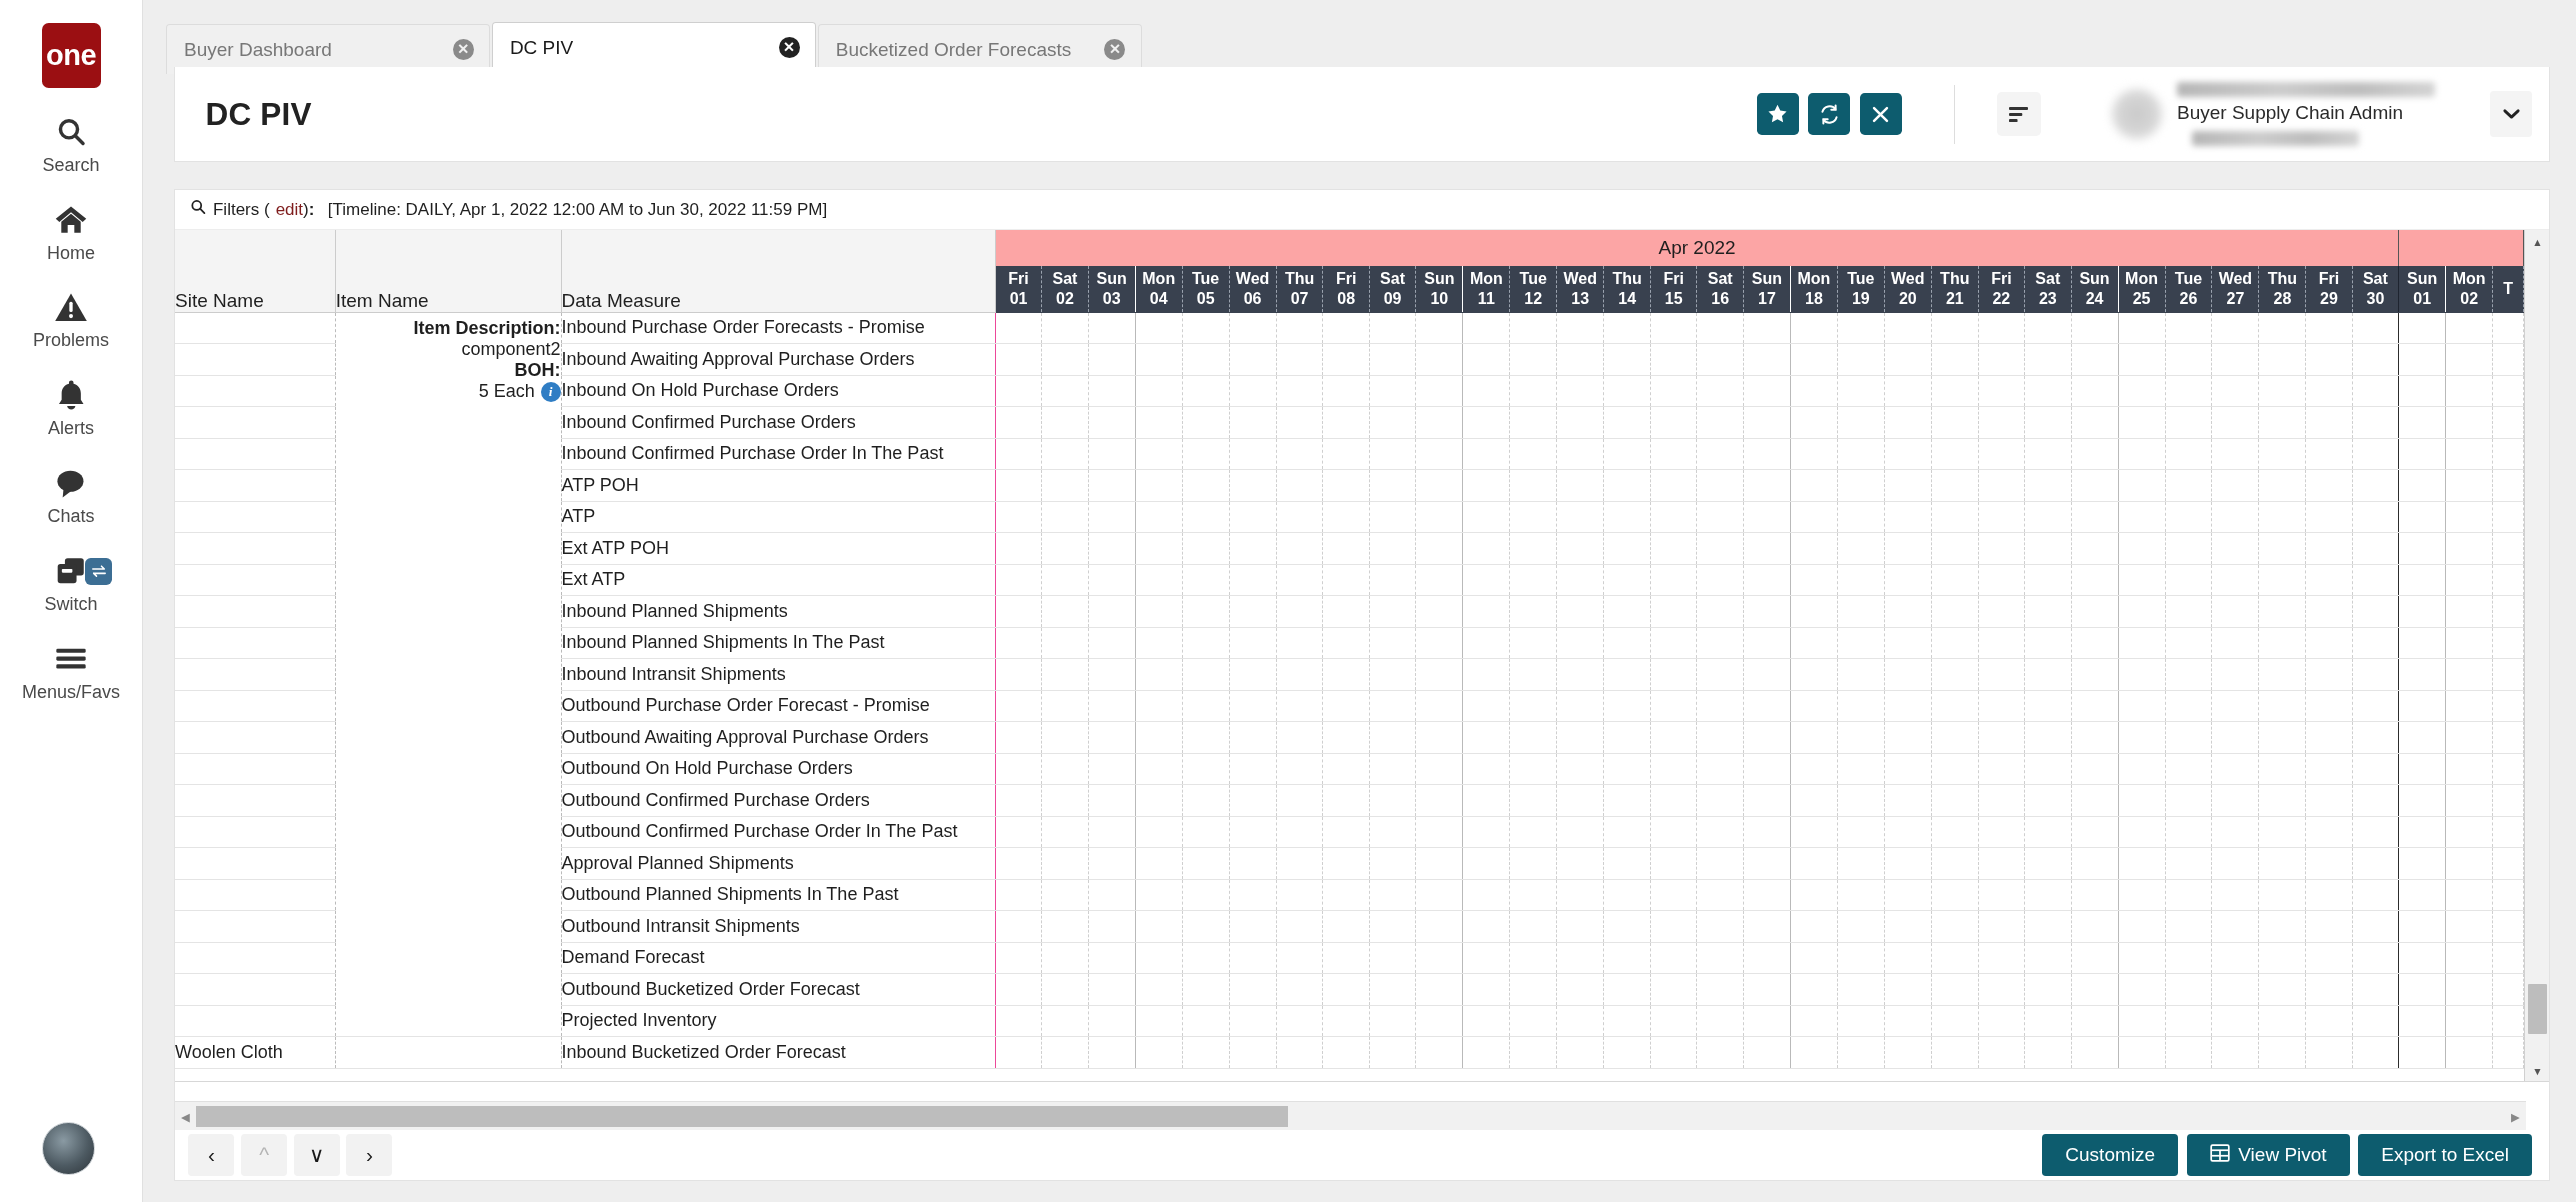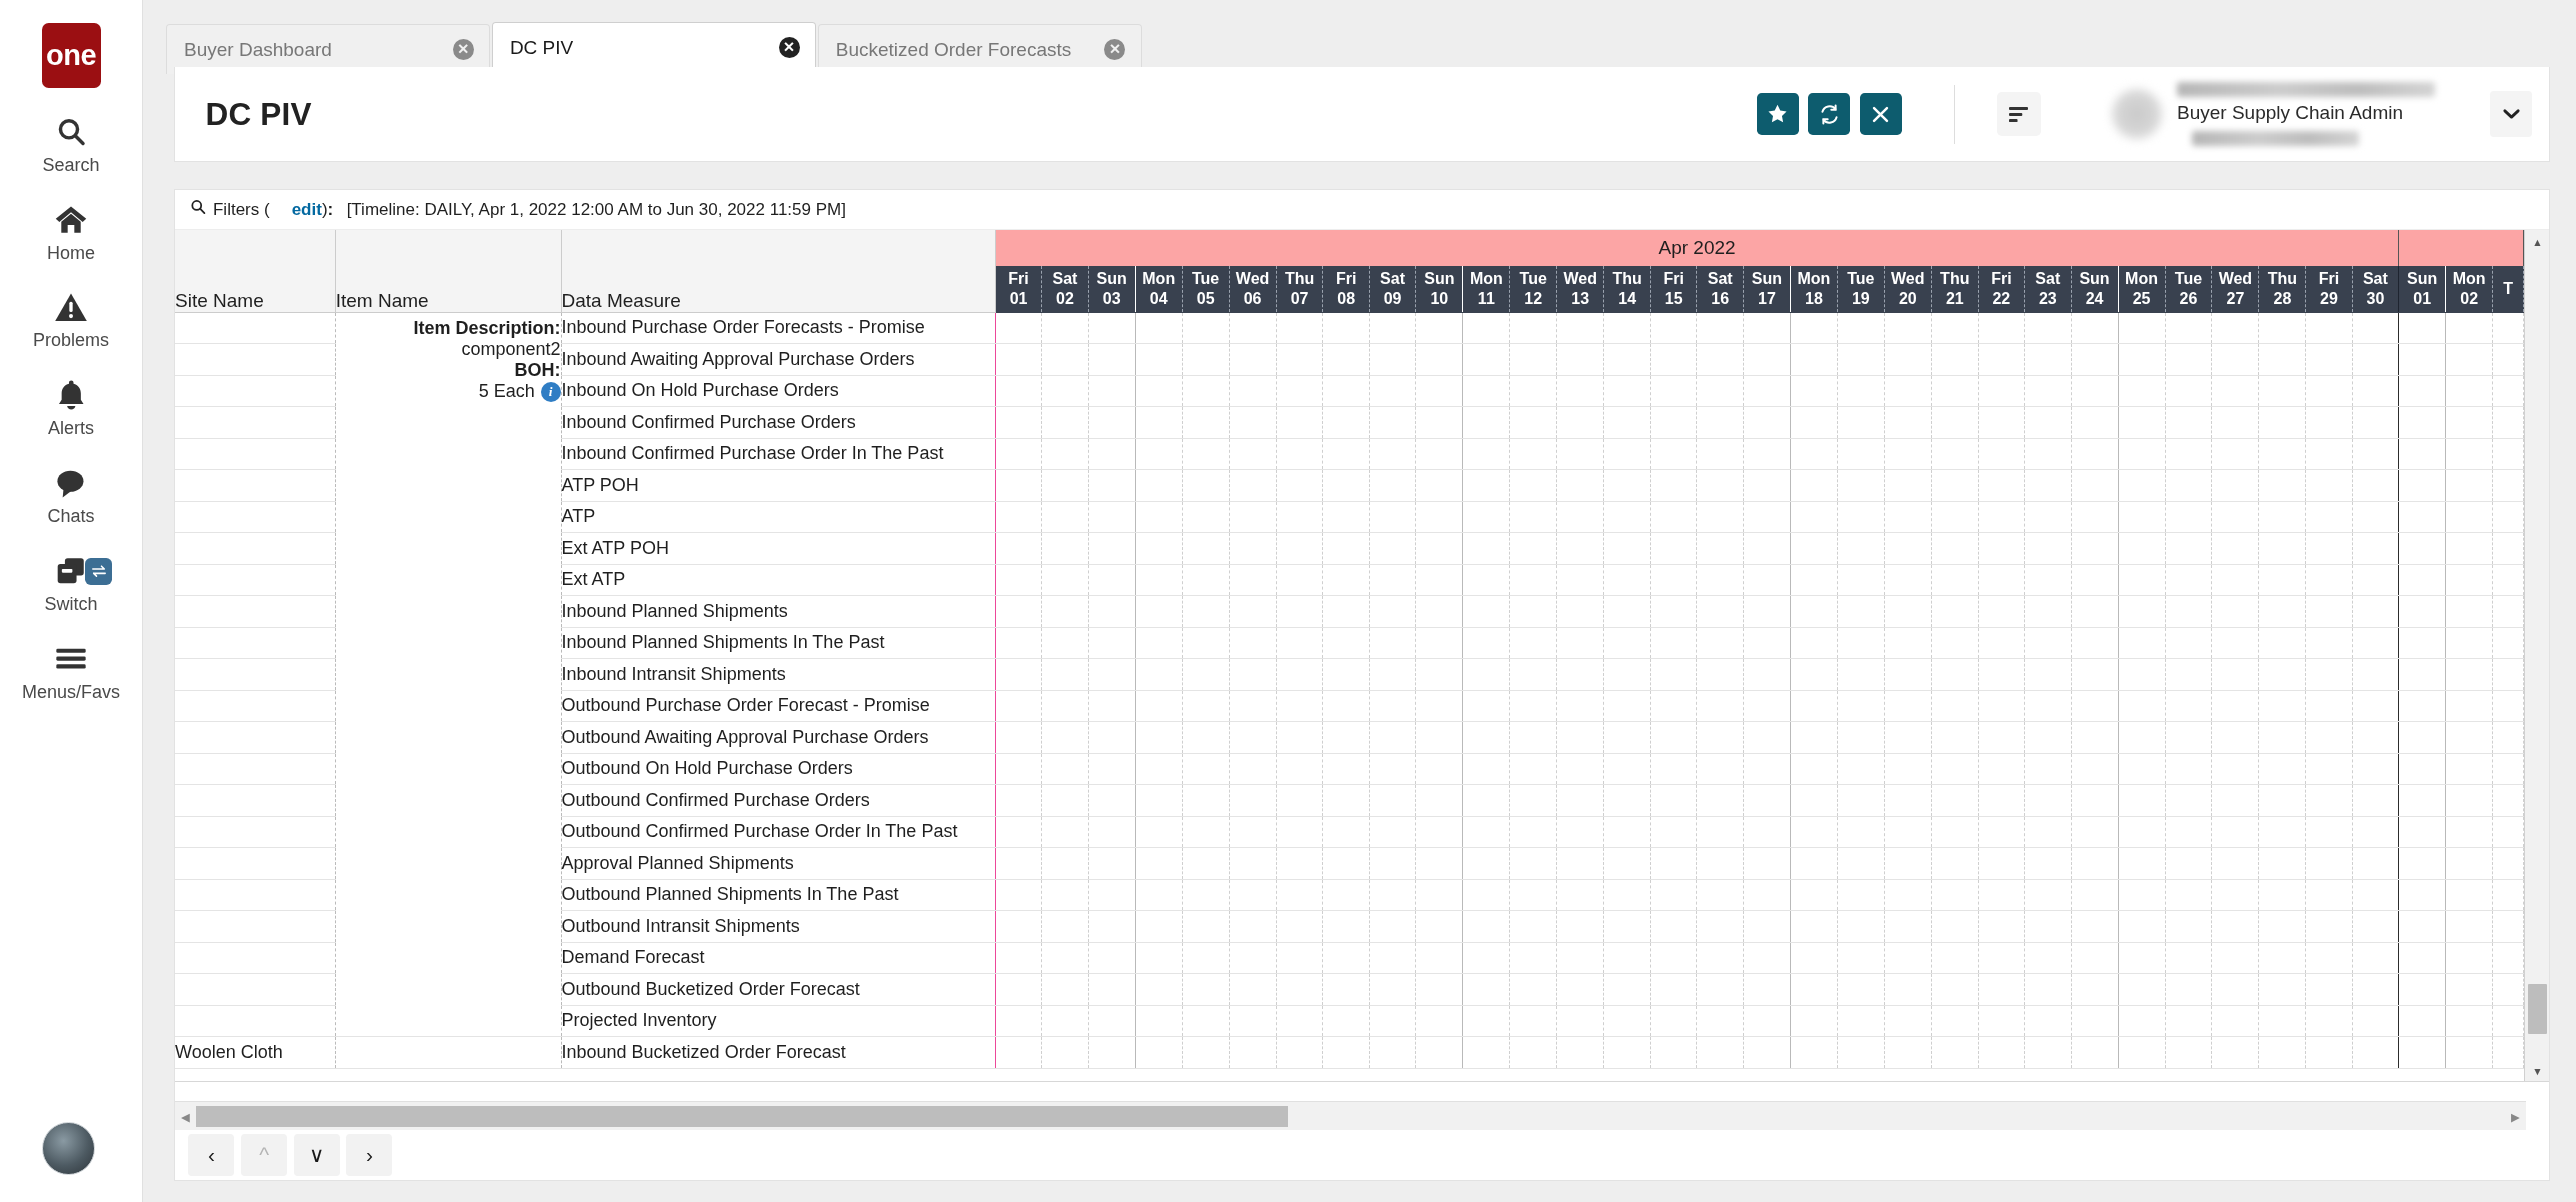--- a/index.html
+++ b/index.html
@@ -127,21 +127,21 @@
   #main-panel {
     position: absolute; left: 174px; top: 189px; width: 2376px; height: 992px;
     background: #ffffff; border: 1px solid #e2e2e2;
   }
   #filters-bar {
     height: 40px; display: flex; align-items: center;
     padding-left: 15.3px; font-size: 17px; color: #1f1f1f;
     border-bottom: 1px solid #ededed; background: #ffffff;
   }
   #filters-label { font-weight: 400; margin-left: 6.7px; }
-  #filters-edit { color: #0369a1; font-weight: 700; margin-left: 22px; cursor: pointer; }
+  #filters-edit { color: #7f1d1d; font-weight: 400; margin-left: 6px; cursor: pointer; }
   #filters-colon { font-weight: 700; }
   #filters-value { margin-left: 13.4px; font-weight: 400; }
 
   
   #grid-wrap {
     position: relative; height: 852px; overflow: hidden;
     border-bottom: 1px solid #d7d7d7;
   }
   #grid-scroll-area { position: absolute; inset: 0 25px 0 0; overflow: hidden; }
 
@@ -1508,15 +1508,34 @@
     <div class="hsb-arrow" style="right:0">▶</div>
   </div>
 
   <div id="footer">
     <div id="pager">
       <button class="pager-btn">‹</button>
       <button class="pager-btn disabled">^</button>
       <button class="pager-btn">∨</button>
       <button class="pager-btn">›</button>
     </div>
+    <div id="footer-actions">
+      <button class="teal-btn">
+        <span>Customize</span>
+      </button>
+      <button class="teal-btn">
+        <span>
+          <svg width="20" height="18" viewBox="0 0 21 19" fill="none" stroke="#fff" stroke-width="1.8">
+            <rect x="1.2" y="1.2" width="18.6" height="16.6" rx="1.4"></rect>
+            <line x1="1.2" y1="6.6" x2="19.8" y2="6.6"></line>
+            <line x1="1.2" y1="12.4" x2="19.8" y2="12.4"></line>
+            <line x1="10.5" y1="6.6" x2="10.5" y2="17.8"></line>
+          </svg>
+        </span>
+        <span>View Pivot</span>
+      </button>
+      <button class="teal-btn">
+        <span>Export to Excel</span>
+      </button>
+    </div>
   </div>
 </div>
 
 
 </body></html>

